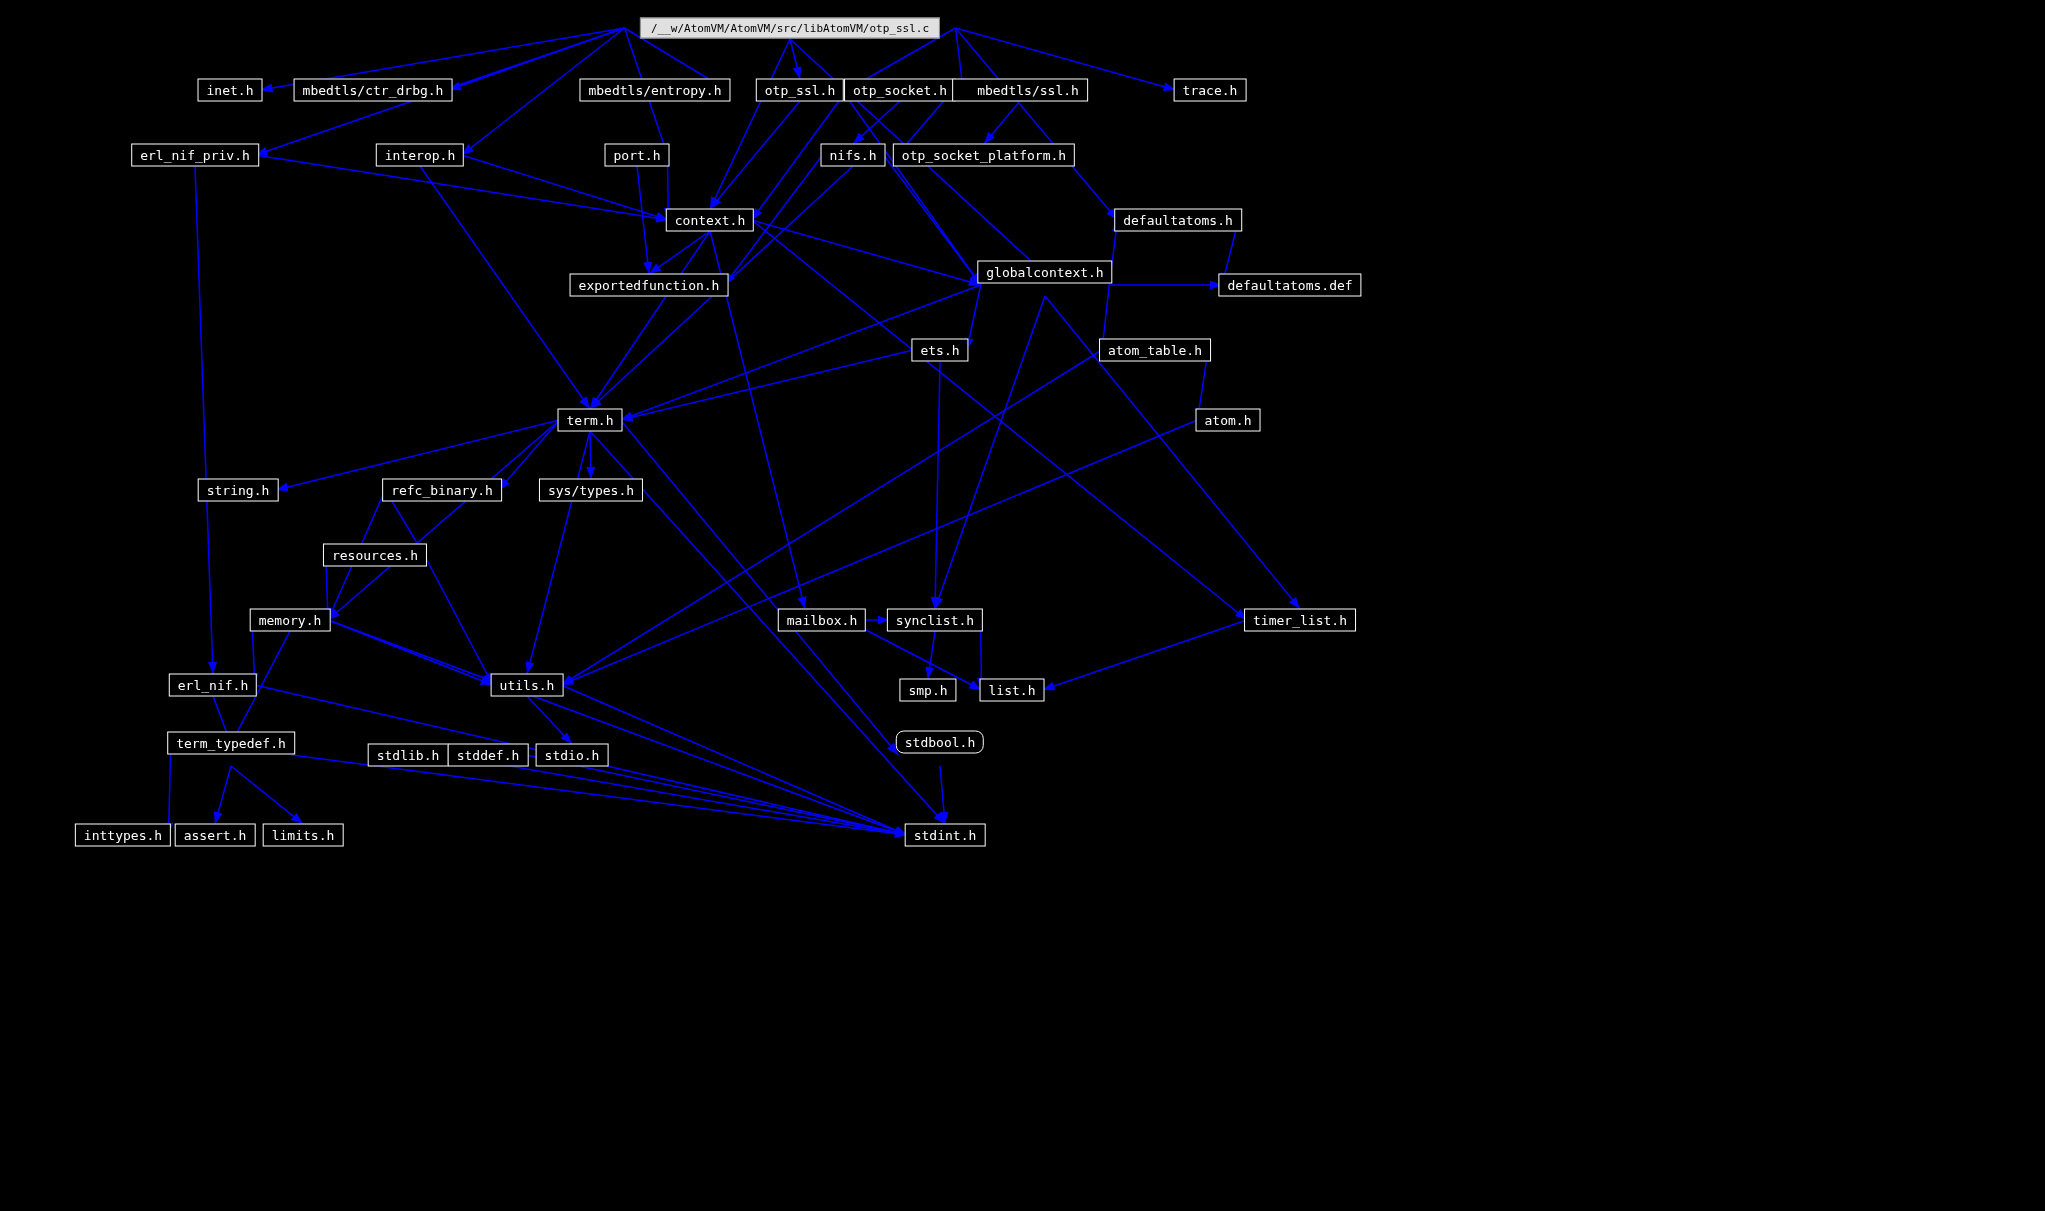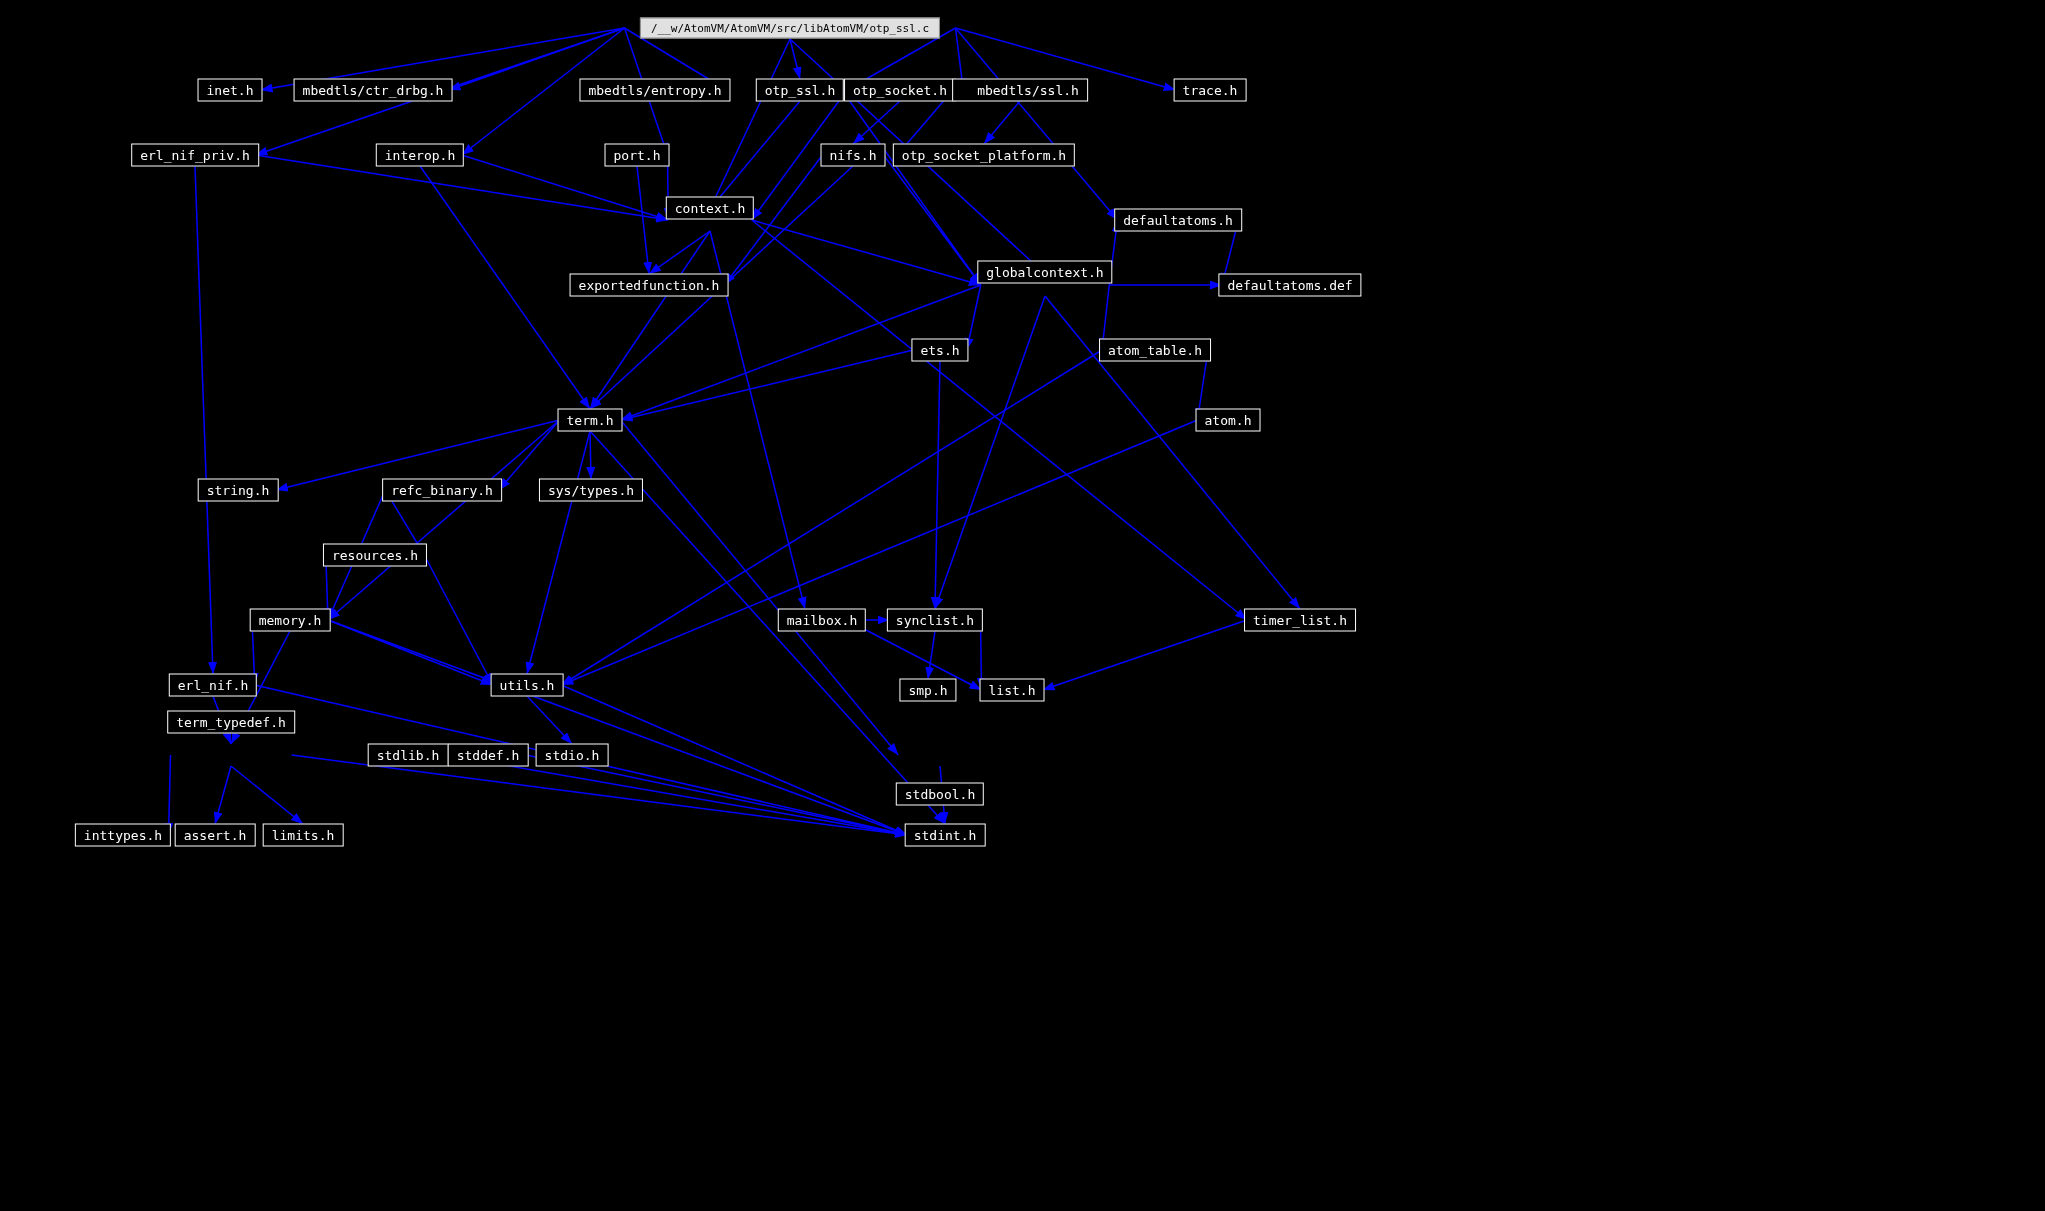--- a/index.html
+++ b/index.html
@@ -140,42 +140,42 @@
     <div class="node" style="left: 800px; top: 90px;">otp_ssl.h</div>
     <div class="node" style="left: 900px; top: 90px;">otp_socket.h</div>
     <div class="node" style="left: 1020px; top: 90px; padding-left: 24px;">mbedtls/ssl.h</div>
     <div class="node" style="left: 1210px; top: 90px;">trace.h</div>
     <div class="node" style="left: 195px; top: 155px;">erl_nif_priv.h</div>
     <div class="node" style="left: 420px; top: 155px;">interop.h</div>
     <div class="node" style="left: 637px; top: 155px;">port.h</div>
     <div class="node" style="left: 853px; top: 155px;">nifs.h</div>
     <div class="node" style="left: 984px; top: 155px;">otp_socket_platform.h</div>
     <div class="node" style="left: 1178px; top: 220px;">defaultatoms.h</div>
-    <div class="node" style="left: 710px; top: 208px;">context.h</div>
+    <div class="node" style="left: 710px; top: 220px;">context.h</div>
     <div class="node" style="left: 1045px; top: 272px;">globalcontext.h</div>
     <div class="node" style="left: 1290px; top: 285px;">defaultatoms.def</div>
     <div class="node" style="left: 649px; top: 285px;">exportedfunction.h</div>
     <div class="node" style="left: 940px; top: 350px;">ets.h</div>
     <div class="node" style="left: 1155px; top: 350px;">atom_table.h</div>
     <div class="node" style="left: 1228px; top: 420px;">atom.h</div>
     <div class="node" style="left: 590px; top: 420px;">term.h</div>
     <div class="node" style="left: 238px; top: 490px;">string.h</div>
     <div class="node" style="left: 442px; top: 490px;">refc_binary.h</div>
     <div class="node" style="left: 591px; top: 490px;">sys/types.h</div>
     <div class="node" style="left: 375px; top: 555px;">resources.h</div>
     <div class="node" style="left: 290px; top: 620px;">memory.h</div>
     <div class="node" style="left: 822px; top: 620px;">mailbox.h</div>
     <div class="node" style="left: 935px; top: 620px;">synclist.h</div>
     <div class="node" style="left: 1300px; top: 620px;">timer_list.h</div>
     <div class="node" style="left: 213px; top: 685px;">erl_nif.h</div>
     <div class="node" style="left: 527px; top: 685px;">utils.h</div>
     <div class="node" style="left: 928px; top: 690px;">smp.h</div>
     <div class="node" style="left: 1012px; top: 690px;">list.h</div>
-    <div class="node" style="left: 231px; top: 722px;">term_typedef.h</div>
+    <div class="node" style="left: 231px; top: 743px;">term_typedef.h</div>
     <div class="node" style="left: 408px; top: 755px;">stdlib.h</div>
     <div class="node" style="left: 488px; top: 755px;">stddef.h</div>
     <div class="node" style="left: 572px; top: 755px;">stdio.h</div>
-    <div class="node" style="left: 940px; top: 794px;">stdbool.h</div>
+    <div class="node" style="left: 940px; top: 742px; border-radius: 8px;">stdbool.h</div>
     <div class="node" style="left: 123px; top: 835px;">inttypes.h</div>
     <div class="node" style="left: 215px; top: 835px;">assert.h</div>
     <div class="node" style="left: 303px; top: 835px;">limits.h</div>
     <div class="node" style="left: 945px; top: 835px;">stdint.h</div>
   </div>
 
 </body></html>

